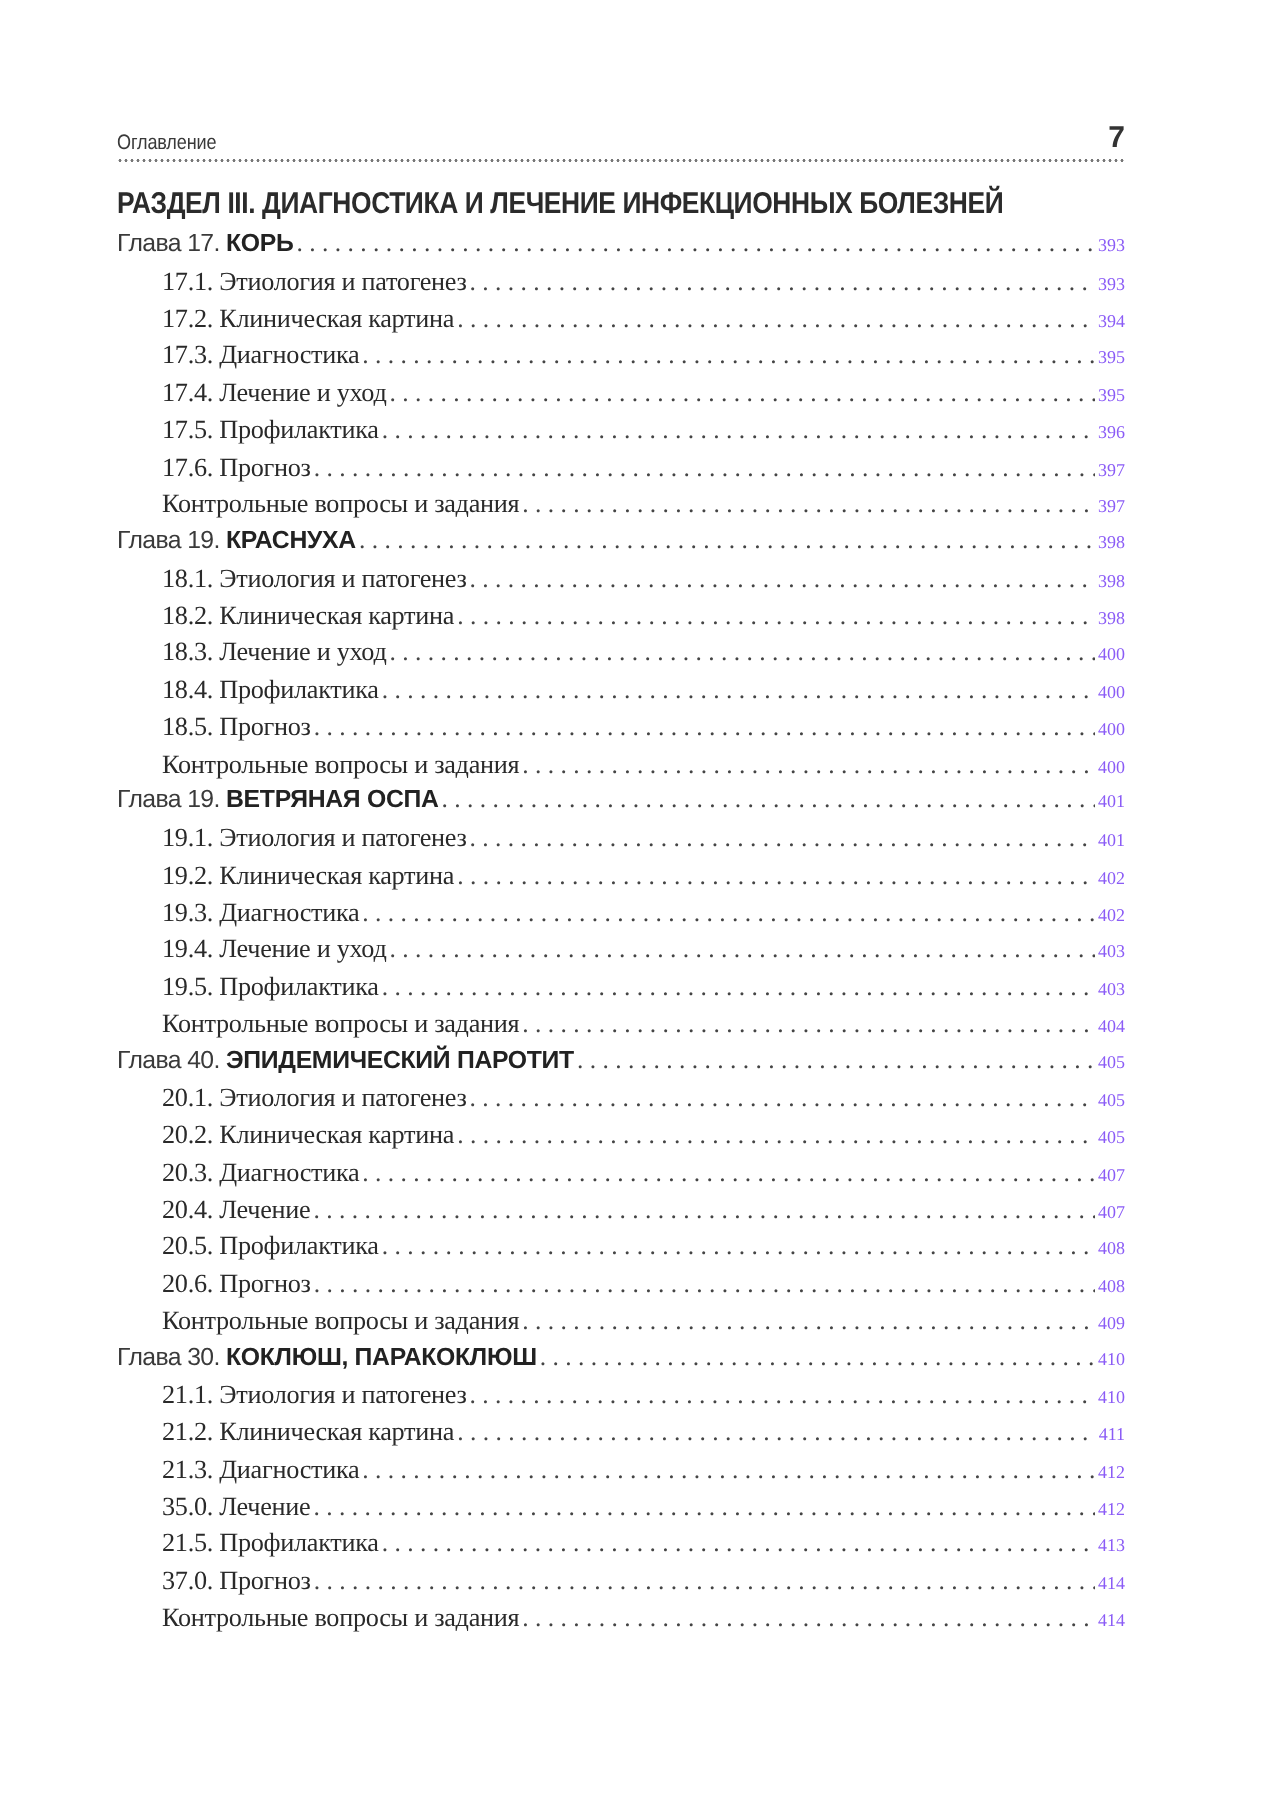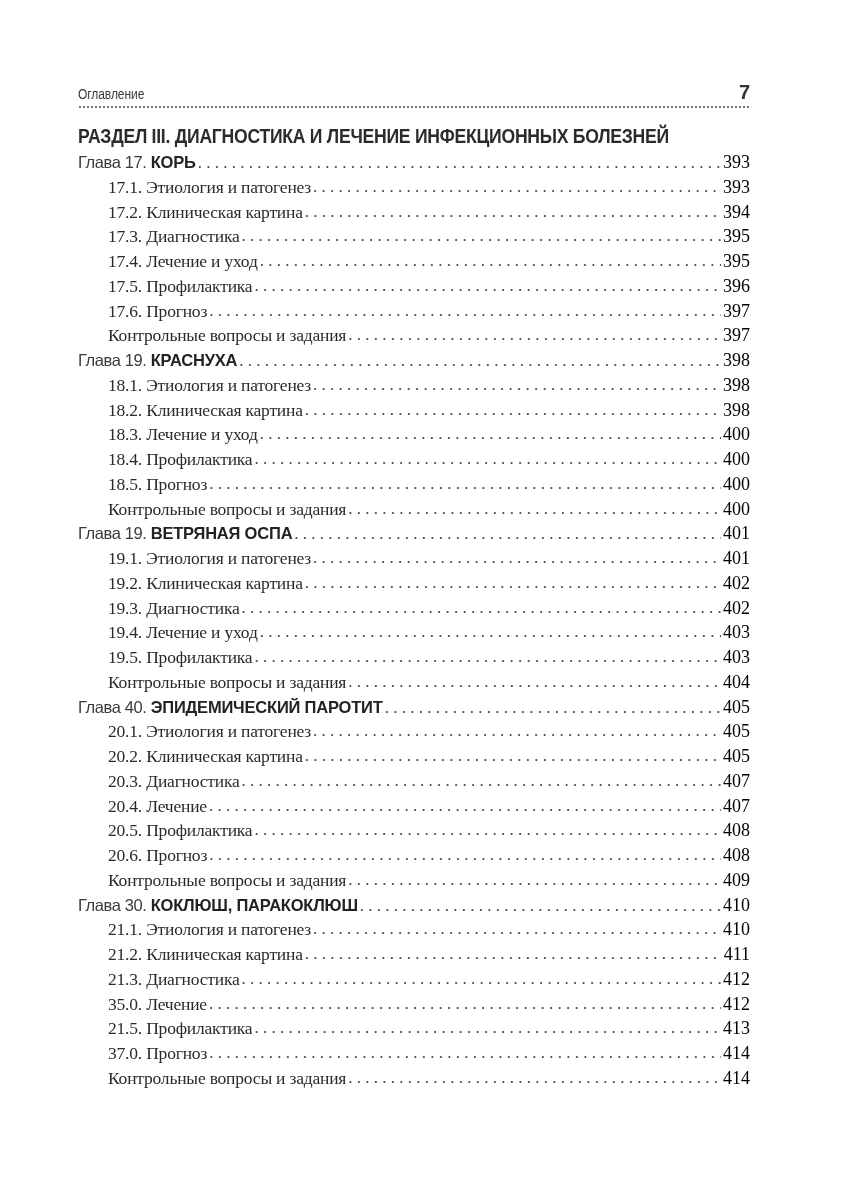--- a/index.html
+++ b/index.html
@@ -8,24 +8,24 @@
     .running-head { display: flex; justify-content: space-between; align-items: flex-end; height: 24px; }
     .rh-title { font-family: "Liberation Sans", sans-serif; font-size: 14px; color: #3a3a3a; transform: scaleX(0.86); transform-origin: left bottom; letter-spacing: -0.1px; }
     .rh-page { font-family: "Liberation Sans", sans-serif; font-weight: bold; font-size: 20px; color: #333; line-height: 20px; }
     .rh-rule { margin-top: 4px; height: 2px; background-image: radial-gradient(circle, #777 0.9px, transparent 1.1px); background-size: 4px 2px; background-repeat: repeat-x; }
     .section-title { margin-top: 17px; font-family: "Liberation Sans", sans-serif; font-weight: bold; font-size: 20px; color: #2b2b2b; white-space: nowrap; letter-spacing: -0.3px; transform: scaleX(0.88); transform-origin: left center; width: 114%; }
     .toc { margin-top: 2px; }
     .row { display: flex; align-items: baseline; height: 24.75px; line-height: 24.75px; white-space: nowrap; }
     .row .label { flex: 0 0 auto; }
     .row .leader { flex: 1 1 auto; overflow: hidden; margin: 0 2px; font-family: "Liberation Serif", serif; font-size: 17px; color: #444; letter-spacing: 3.1px; }
     .row .leader::before { content: ". . . . . . . . . . . . . . . . . . . . . . . . . . . . . . . . . . . . . . . . . . . . . . . . . . . . . . . . . . . . . . . . . . . . . . . . . . . . . . . . . . . . . . . . ."; letter-spacing: 0; }
-    .row .pg { flex: 0 0 auto; font-family: "Liberation Serif", serif; font-size: 18px; color: #000000; text-align: right; }
+    .row .pg { flex: 0 0 auto; font-family: "Liberation Serif", serif; font-size: 12px; color: #8b5cf6; text-align: right; }
     .chapter .label { font-family: "Liberation Sans", sans-serif; font-size: 16.5px; color: #3a3a3a; letter-spacing: -0.4px; }
     .chapter .ch-name { font-weight: bold; color: #222; letter-spacing: -0.2px; }
-    .sub { padding-left: 30px; align-items: center; }
+    .sub { padding-left: 30px; }
     .sub .label { font-family: "Liberation Serif", serif; font-size: 17.5px; color: #2a2a2a; letter-spacing: -0.2px; }
   </style>
 </head>
 <body>
 
 <div class="page">
   <div class="running-head">
     <span class="rh-title">Оглавление</span>
     <span class="rh-page">7</span>
   </div>

